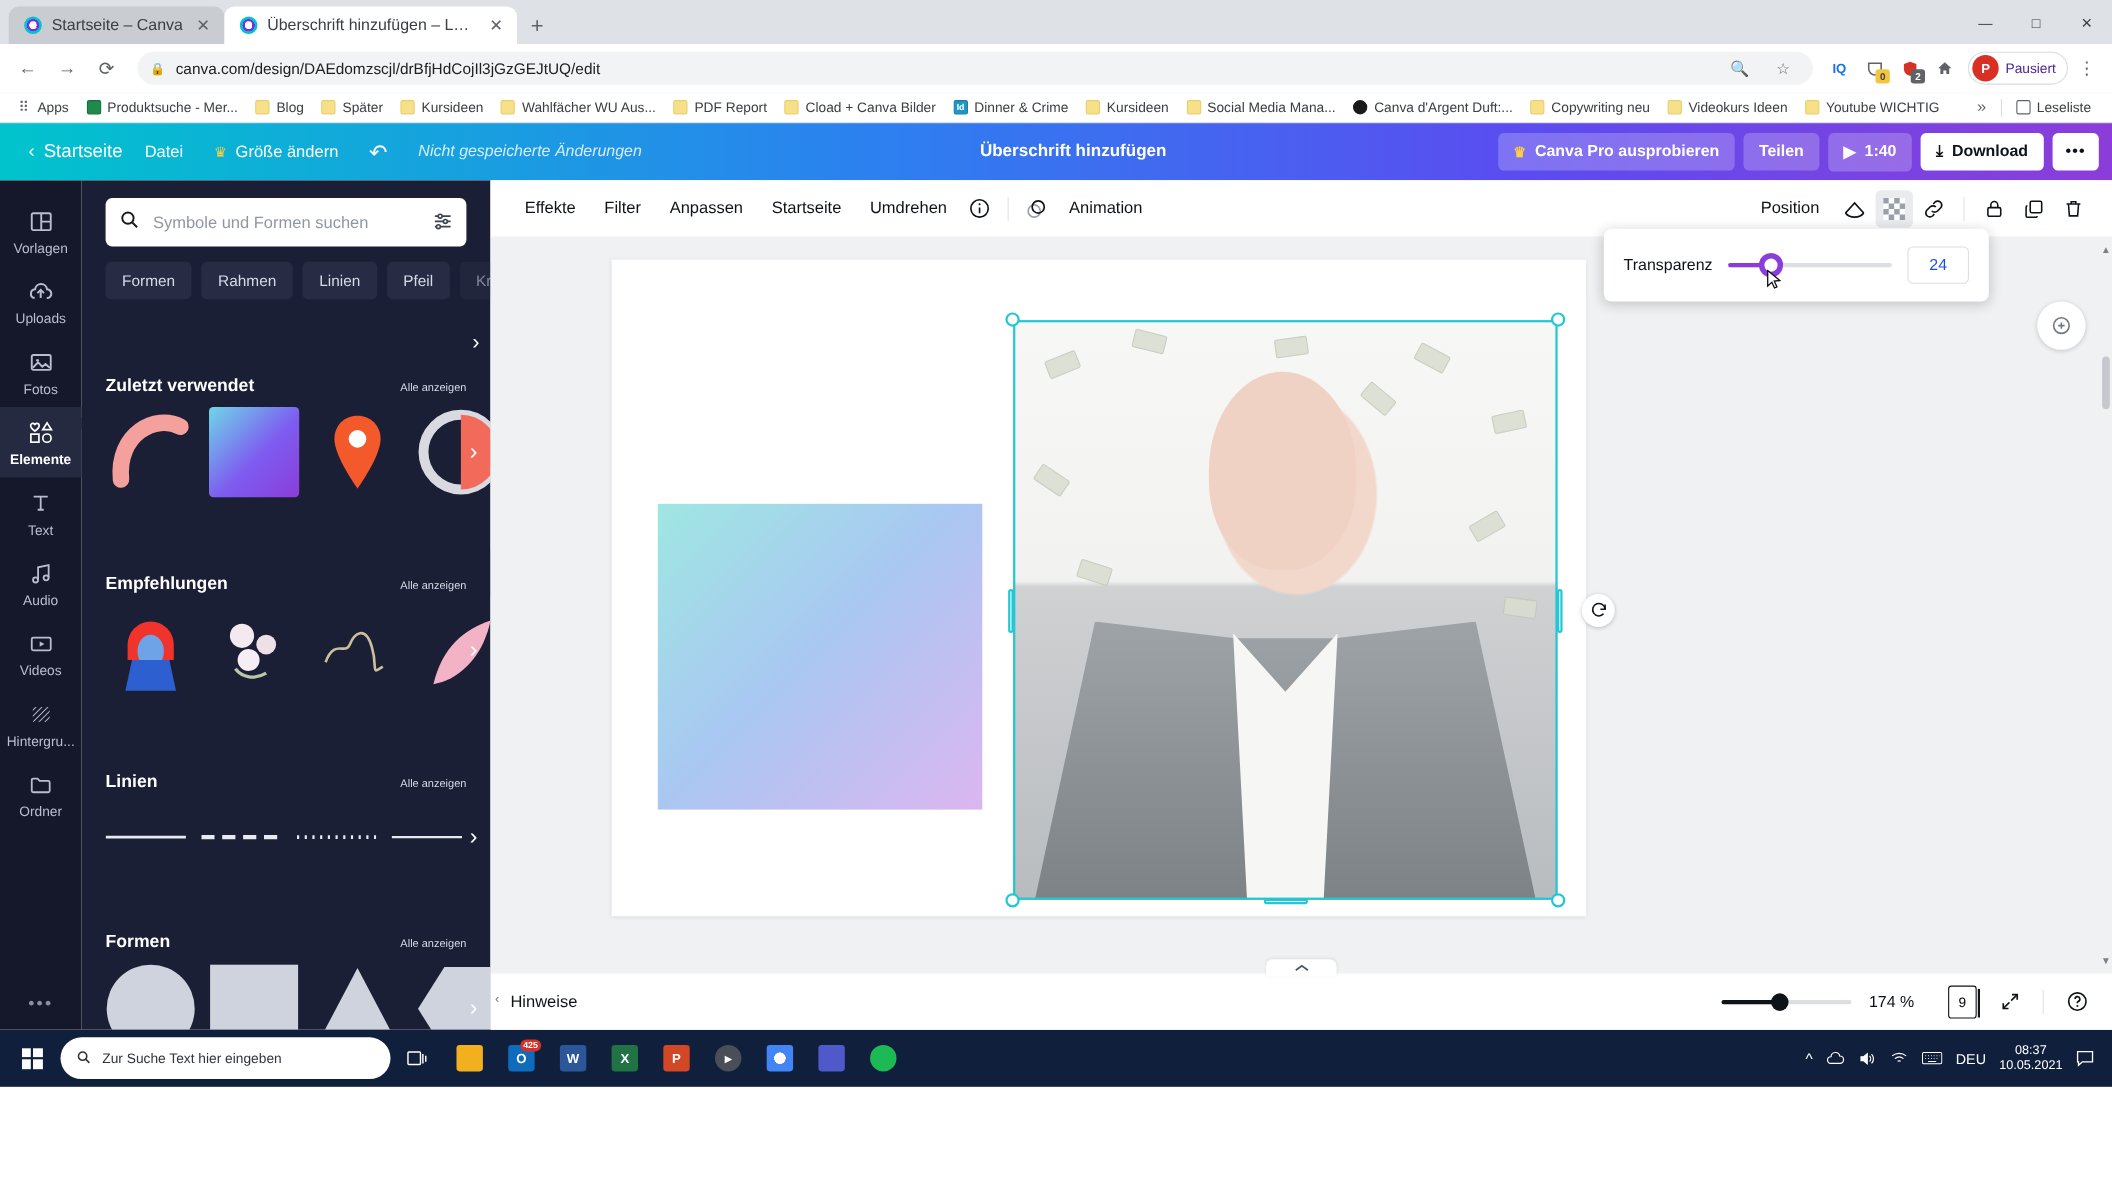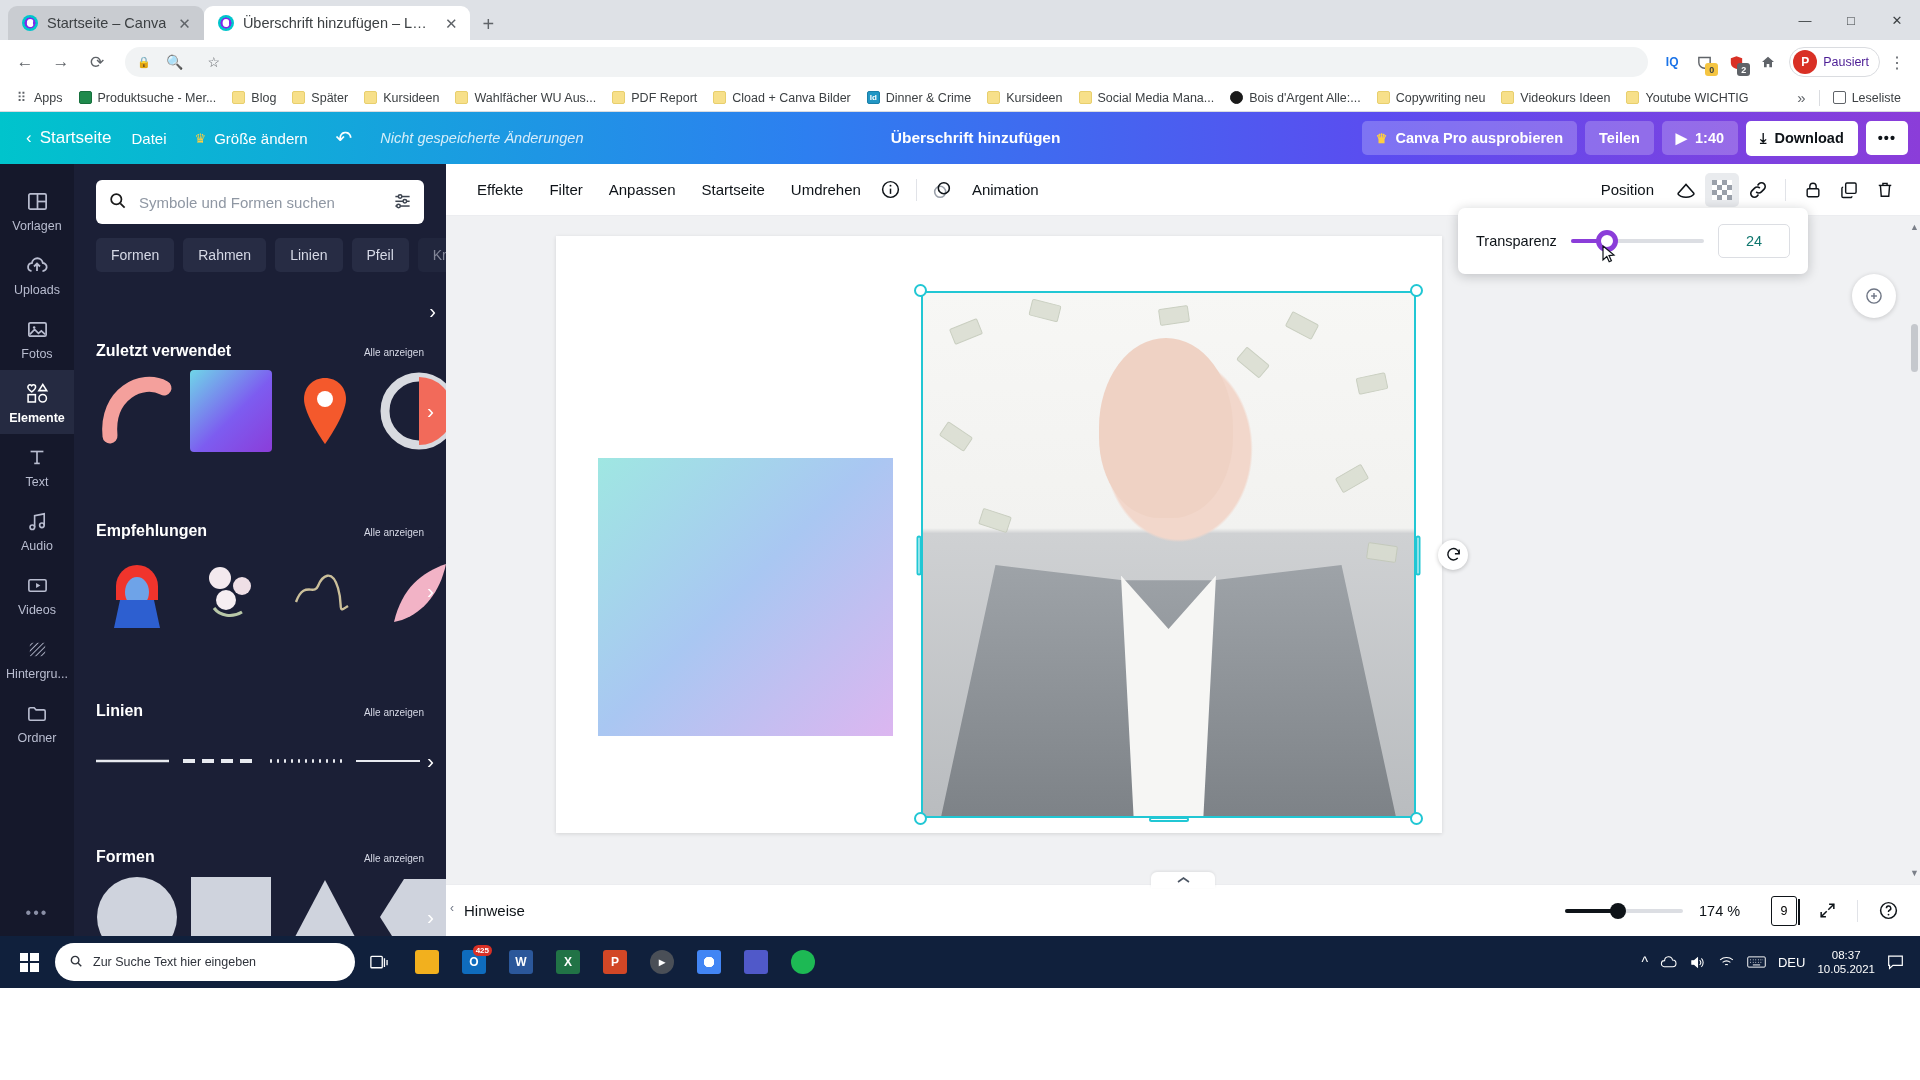--- a/index.html
+++ b/index.html
@@ -159,22 +159,22 @@
   .transp { position:absolute; right:112px; top:44px; width:350px; height:66px;
     background:#fff; border-radius:7px; box-shadow:0 2px 12px rgba(14,19,24,.22);
     display:flex; align-items:center; padding:0 18px; gap:14px; z-index:8; }
   .transp-label { font-size:14.5px; color:#0e1318; }
   .trk { flex:1; height:4px; background:#dcdee3; border-radius:3px; position:relative; }
   .trk-fill { position:absolute; left:0; top:0; height:4px; width:23%;
     background:#8b3dd9; border-radius:3px; }
   .trk-knob { position:absolute; left:19%; top:-9px; width:22px; height:22px; border-radius:50%;
     background:#fff; border:5px solid #8b3dd9; }
   .trk-cursor { position:absolute; left:23.5%; top:6px; color:#0e1318; font-size:15px; }
-  .transp-val { width:72px; height:34px; border:1px solid #dcdee3; border-radius:5px;
-    display:flex; align-items:center; justify-content:center; font-size:14.5px; color:#0f766e; }
+  .transp-val { width:56px; height:34px; border:1px solid #dcdee3; border-radius:5px;
+    display:flex; align-items:center; justify-content:center; font-size:14.5px; color:#1d4ed8; }
 
   .scroll-track { position:absolute; right:0; top:0; width:11px; height:100%; background:#f0f1f3; }
   .scroll-thumb { position:absolute; right:2px; top:108px; width:7px; height:48px;
     background:#c5c8cd; border-radius:4px; }
   .scroll-arrow { position:absolute; right:1px; color:#7a7f88; font-size:9px; }
 
   .statusbar { height:52px; background:#fff; display:flex; align-items:center;
     padding:0 18px; border-top:1px solid #ecedf0; position:relative; }
   .notes { font-size:15px; color:#0e1318; }
   .sb-right { margin-left:auto; display:flex; align-items:center; gap:16px; }
@@ -238,20 +238,21 @@
       <div class="win-btn close">✕</div>
     </div>
   </div>
 
   <div class="toolbar">
     <div class="nav-btn">←</div>
     <div class="nav-btn">→</div>
     <div class="nav-btn">⟳</div>
     <div class="omnibox">
       <span class="lock">🔒</span>
+      <span class="url">canva.com/design/DAEdomzscjl/drBfjHdCojIl3jGzGEJtUQ/edit</span>
       <span class="tb-icon">🔍</span>
       <span class="tb-icon">☆</span>
     </div>
     <div class="tb-icon" style="font-weight:bold;color:#1a73e8;font-size:12px;">IQ</div>
     <div class="tb-icon">
       <svg width="17" height="17" viewBox="0 0 24 24">
           <path d="M4 5h16v7a8 8 0 0 1-16 0z" fill="none" stroke="#5f6368" stroke-width="2"></path>
         </svg>
       <span class="badge" style="background:#f5c542;color:#3c4043;">0</span>
     </div>
@@ -313,21 +314,21 @@
     <div class="bm">
         <span class="bm-ico"></span>
         <span>Kursideen</span>
       </div>
     <div class="bm">
         <span class="bm-ico"></span>
         <span>Social Media Mana...</span>
       </div>
     <div class="bm">
         <span class="bm-ico dark"></span>
-        <span>Bois d'Argent Alle:...</span>
+        <span>Canva d'Argent Duft:...</span>
       </div>
     <div class="bm">
         <span class="bm-ico"></span>
         <span>Copywriting neu</span>
       </div>
     <div class="bm">
         <span class="bm-ico"></span>
         <span>Videokurs Ideen</span>
       </div>
     <div class="bm">

